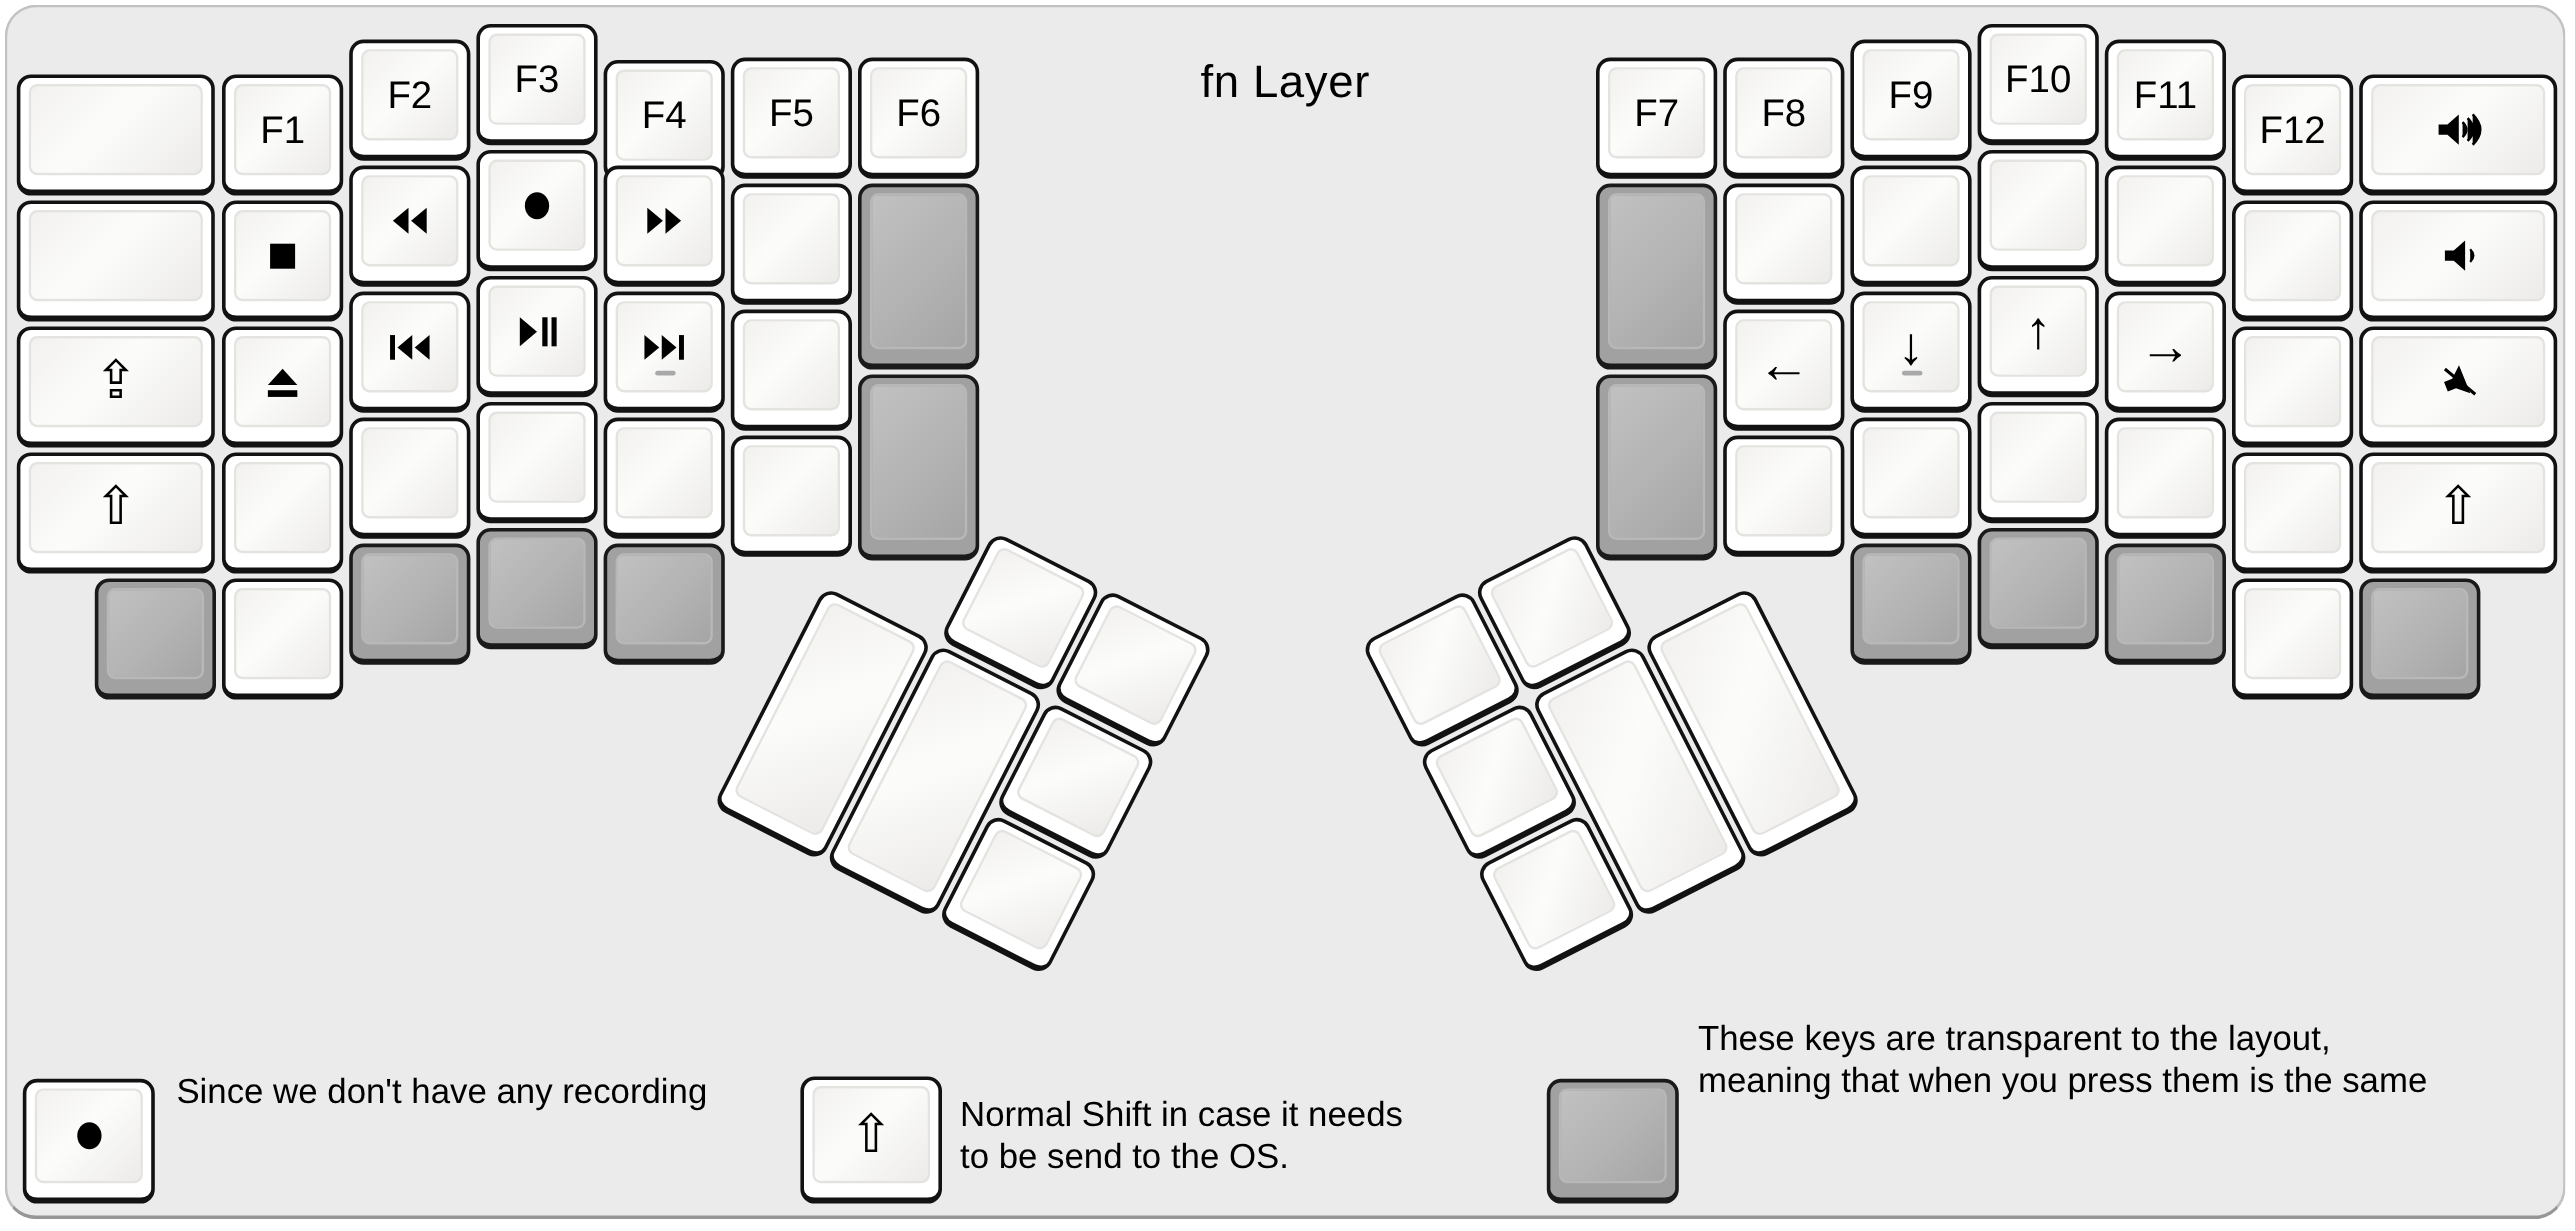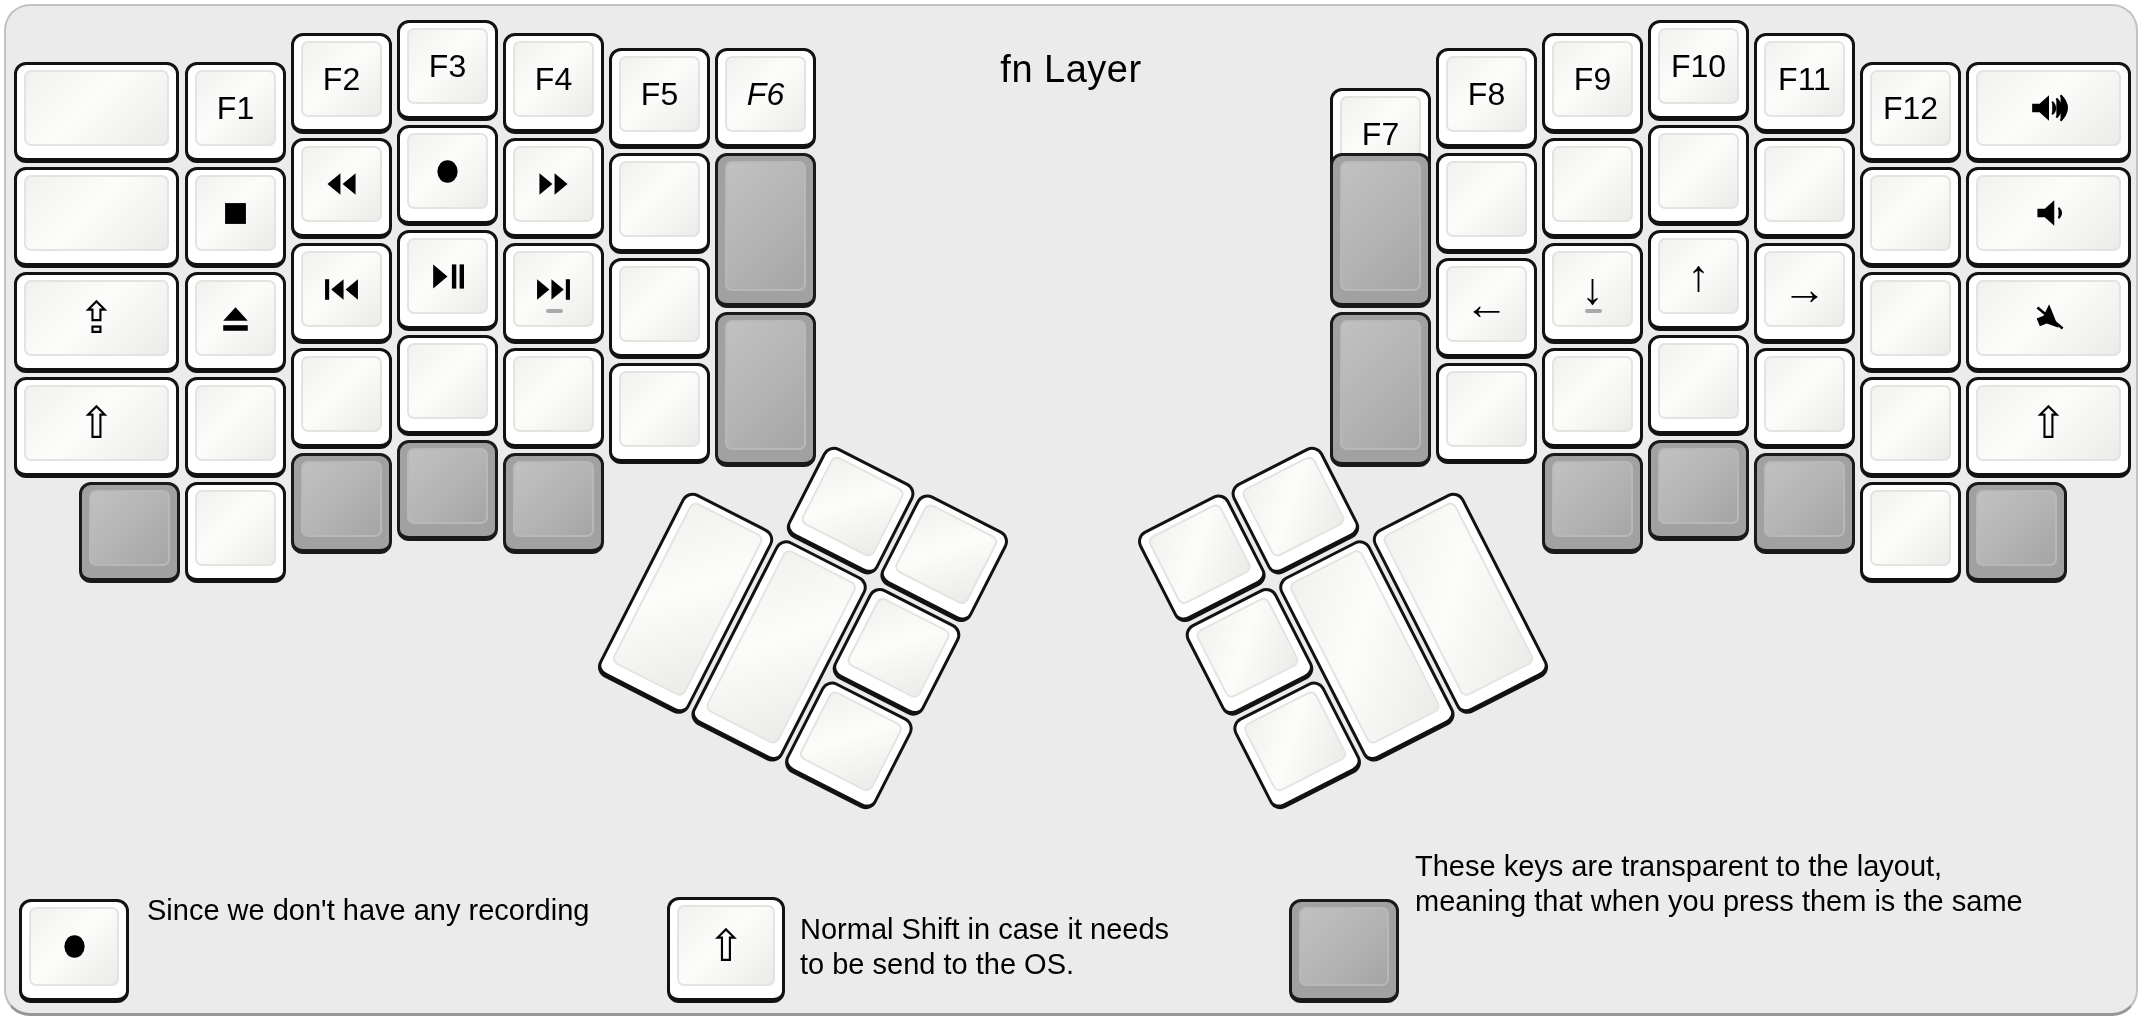--- a/index.html
+++ b/index.html
@@ -146,21 +146,21 @@
           <rect x="26" y="2" width="4" height="22"></rect>
         </svg>
       </div>
     </div>
     <div class="key" style="left: 397px; top: 335px; width: 101px; height: 101px;">
       <div class="cap"></div>
     </div>
     <div class="key gray" style="left: 397px; top: 440px; width: 101px; height: 101px;">
       <div class="cap"></div>
     </div>
-    <div class="key" style="left: 503px; top: 33px; width: 101px; height: 101px;">
+    <div class="key" style="left: 503px; top: 50px; width: 101px; height: 101px;">
       <div class="cap">
         <span class="klabel">F4</span>
       </div>
     </div>
     <div class="key" style="left: 503px; top: 138px; width: 101px; height: 101px;">
       <div class="cap">
         <svg viewBox="0 0 32 24" width="35" height="26">
           <path d="M3 2l12 10L3 22z"></path>
           <path d="M17 2l12 10-12 10z"></path>
         </svg>
@@ -189,32 +189,32 @@
     </div>
     <div class="key" style="left: 609px; top: 153px; width: 101px; height: 101px;">
       <div class="cap"></div>
     </div>
     <div class="key" style="left: 609px; top: 258px; width: 101px; height: 101px;">
       <div class="cap"></div>
     </div>
     <div class="key" style="left: 609px; top: 363px; width: 101px; height: 101px;">
       <div class="cap"></div>
     </div>
-    <div class="key" style="left: 715px; top: 48px; width: 101px; height: 101px; font-style: italic;">
+    <div class="key" style="left: 715px; top: 48px; width: 101px; height: 101px;">
       <div class="cap">
         <span class="klabel">F6</span>
       </div>
     </div>
     <div class="key gray" style="left: 715px; top: 153px; width: 101px; height: 155px;">
       <div class="cap"></div>
     </div>
     <div class="key gray" style="left: 715px; top: 312px; width: 101px; height: 155px;">
       <div class="cap"></div>
     </div>
-    <div class="key" style="left: 1330px; top: 48px; width: 101px; height: 101px; margin-top: 40px;">
+    <div class="key" style="left: 1330px; top: 48px; width: 101px; height: 101px;">
       <div class="cap">
         <span class="klabel">F7</span>
       </div>
     </div>
     <div class="key gray" style="left: 1330px; top: 153px; width: 101px; height: 155px;">
       <div class="cap"></div>
     </div>
     <div class="key gray" style="left: 1330px; top: 312px; width: 101px; height: 155px;">
       <div class="cap"></div>
     </div>

